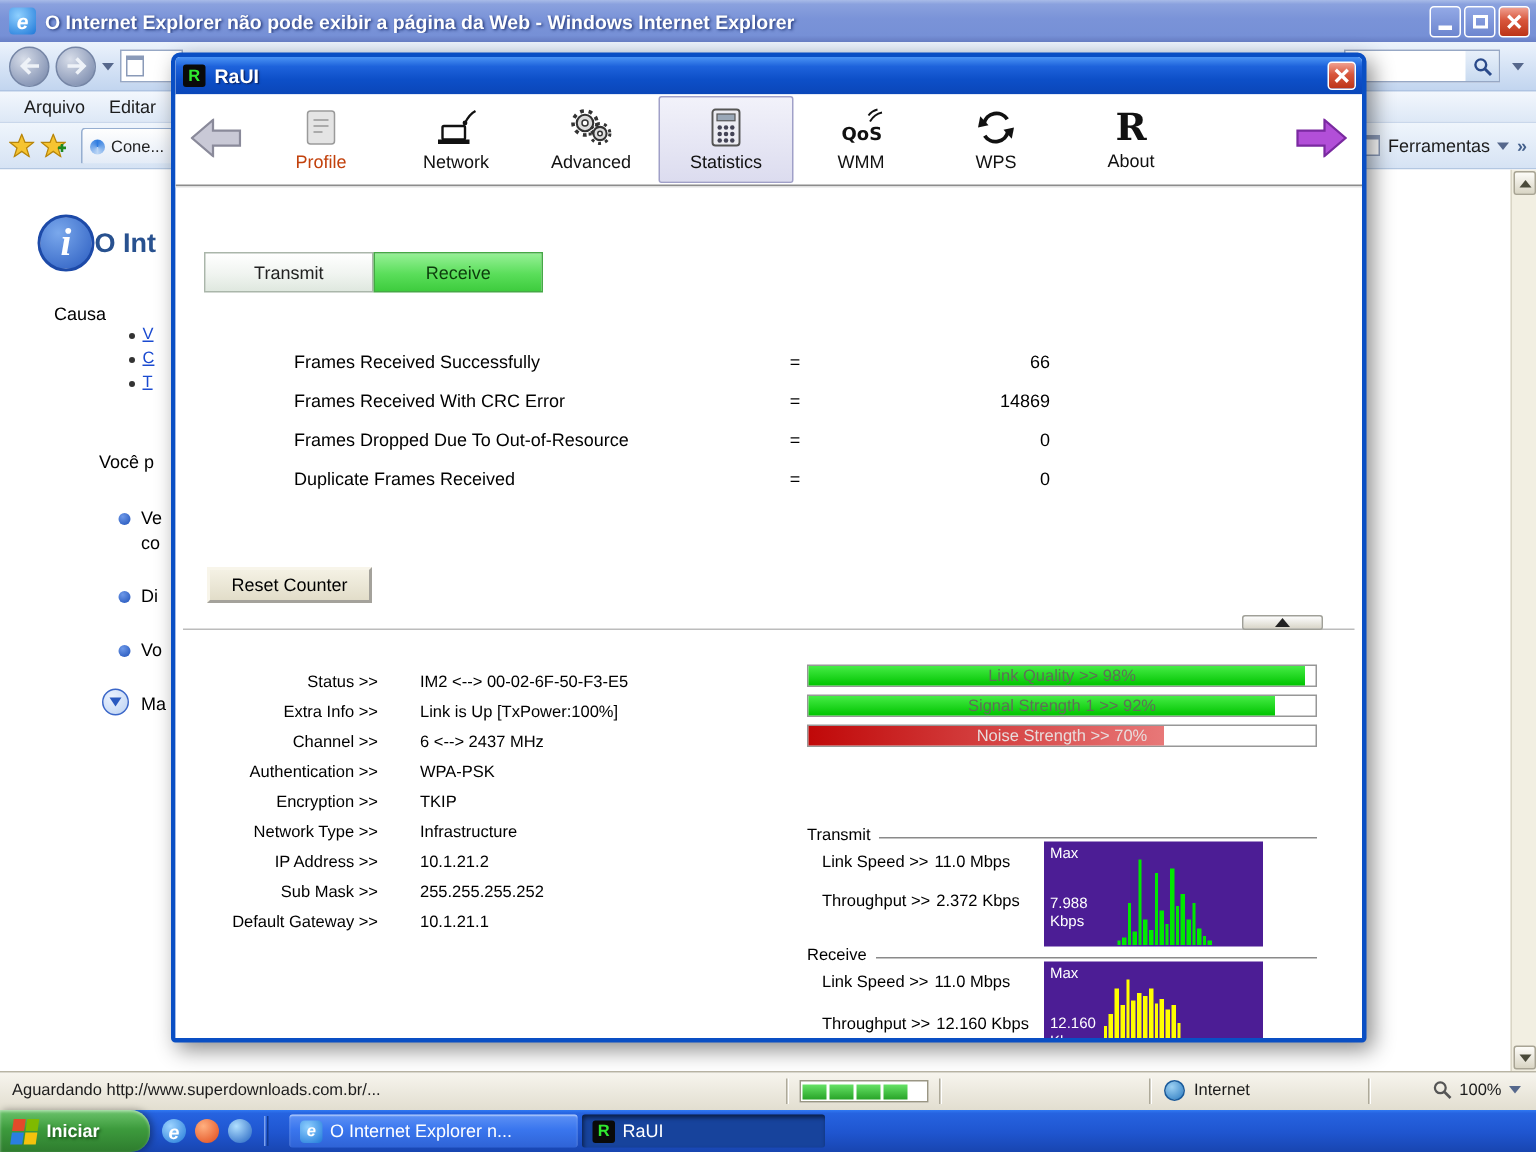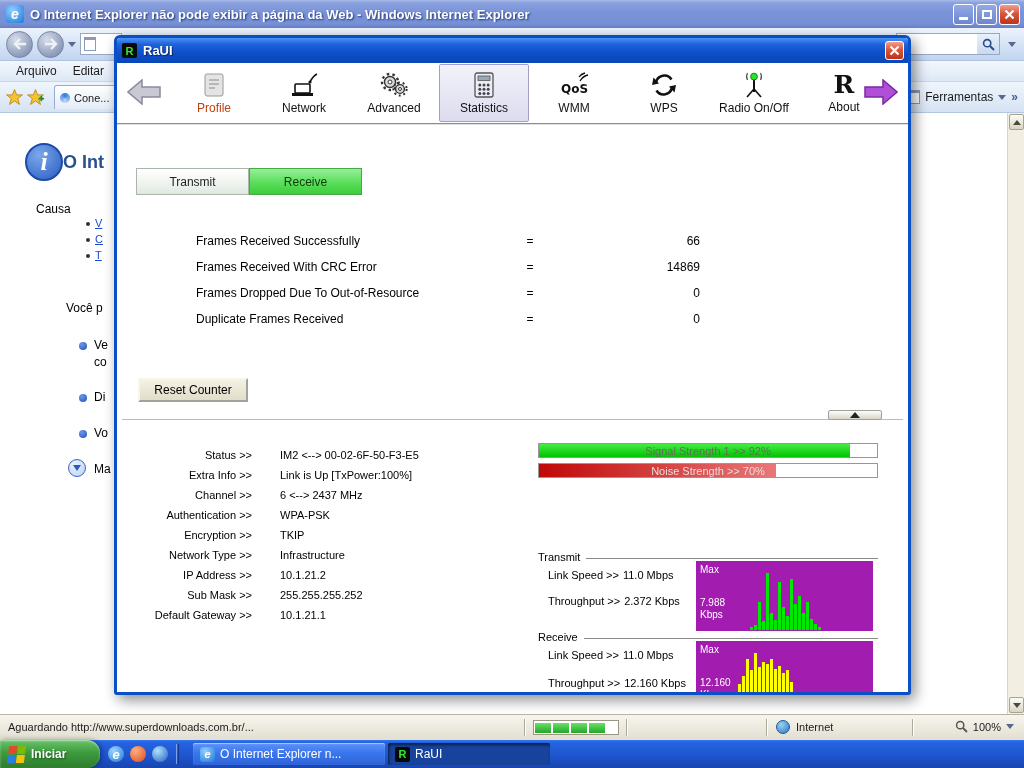--- a/index.html
+++ b/index.html
@@ -100,21 +100,21 @@
   .qbar{position:relative;height:15px;border:1px solid #979797;background:#fff;margin-bottom:5px}
   .qfill{position:absolute;left:0;top:0;bottom:0;width:0}
   .qfill.green{background:linear-gradient(180deg,#46ec46,#00c400)}
   .qfill.red{background:linear-gradient(90deg,#c00808,#e87878)}
   .qtext{position:absolute;inset:0;text-align:center;font-size:11px;line-height:15px;color:#5f6f57}
   .qbar.noise .qtext{color:#e8dcdc}
 
   .sect-head{position:absolute;width:340px;display:flex;align-items:center;gap:6px;font-size:11px;color:#000}
   .sect-line{flex:1;border-top:1px solid #8a8a8a;margin-top:2px}
   .sect-row{position:absolute;font-size:11px;color:#000;display:flex;gap:4px}
-  .chart{position:absolute;left:579px;width:177px;height:70px;background:#a21caf}
+  .chart{position:absolute;left:579px;width:146px;height:70px;background:#4c1d95}
   .chart .cmax{position:absolute;left:4px;top:3px;color:#fff;font-size:10px}
   .chart .cpeak{position:absolute;left:4px;top:36px;color:#fff;font-size:10px;line-height:12px}
   .chart .bars{position:absolute;left:2px;right:2px;top:12px;bottom:1px;display:flex;align-items:flex-end;gap:1px}
   .cbar{width:3px}
 
   
   .taskbar{position:absolute;left:0;bottom:0;width:1024px;height:28px;background:linear-gradient(180deg,#3079f2 0%,#2663e0 8%,#1f55cf 55%,#1845b0 100%);display:flex;align-items:stretch;z-index:30}
   .startbtn{width:100px;background:linear-gradient(180deg,#6cc46c,#3d9b3d 45%,#2e7c2e);border-radius:0 13px 13px 0;display:flex;align-items:center;gap:6px;padding:0 12px 0 8px;box-shadow:inset 0 1px 2px rgba(255,255,255,.5),2px 0 5px rgba(0,0,0,.35)}
   .startflag{display:grid;grid-template-columns:8px 8px;grid-template-rows:8px 8px;gap:1px;transform:skewX(-8deg)}
   .startflag span{display:block}
@@ -348,30 +348,20 @@
           <div class="titem">
             <svg width="26" height="26" viewBox="0 0 26 26">
                 <path d="M20.5 7.5 A8.5 8.5 0 0 0 5 10.5" fill="none" stroke="#111" stroke-width="2.6"></path>
                 <polygon points="2.5,5.5 8,11.5 1,13" fill="#111"></polygon>
                 <path d="M5.5 18.5 A8.5 8.5 0 0 0 21 15.5" fill="none" stroke="#111" stroke-width="2.6"></path>
                 <polygon points="23.5,20.5 18,14.5 25,13" fill="#111"></polygon>
               </svg>
             <span>WPS</span>
           </div>
           <div class="titem">
-            <svg width="22" height="26" viewBox="0 0 22 26">
-                <line x1="11" y1="8" x2="11" y2="20" stroke="#111" stroke-width="2"></line>
-                <line x1="4" y1="25" x2="11" y2="17" stroke="#111" stroke-width="1.6"></line>
-                <line x1="18" y1="25" x2="11" y2="17" stroke="#111" stroke-width="1.6"></line>
-                <circle cx="11" cy="4.6" r="3.4" fill="#2ce02c" stroke="#0a8a0a"></circle>
-                <path d="M4.5 8 Q2.5 4.5 4.5 1 M17.5 8 Q19.5 4.5 17.5 1" stroke="#555" fill="none" stroke-width="1.2"></path>
-              </svg>
-            <span>Radio On/Off</span>
-          </div>
-          <div class="titem">
             <span class="about-r">R</span>
             <span>About</span>
           </div>
         </div>
         <span class="nav-arrow nav-fwd">
           <svg width="34" height="26" viewBox="0 0 34 26">
               <polygon points="19,1 19,8 1,8 1,18 19,18 19,25 33,13" fill="#b24fd8" stroke="#7a2aa0" stroke-width="1.5"></polygon>
             </svg>
         </span>
       </div>
@@ -445,20 +435,24 @@
             <span>255.255.255.252</span>
           </div>
         <div class="ls-row">
             <span class="ls-label">Default Gateway &gt;&gt;</span>
             <span>10.1.21.1</span>
           </div>
       </div>
 
       <div class="qbars">
         <div class="qbar">
+            <span class="qfill green" style="width: 98%;"></span>
+            <span class="qtext">Link Quality &gt;&gt; 98%</span>
+          </div>
+        <div class="qbar">
             <span class="qfill green" style="width: 92%;"></span>
             <span class="qtext">Signal Strength 1 &gt;&gt; 92%</span>
           </div>
         <div class="qbar noise">
             <span class="qfill red" style="width: 70%;"></span>
             <span class="qtext">Noise Strength &gt;&gt; 70%</span>
           </div>
       </div>
 
       <div class="sect-head" style="left:421px;top:488px">

